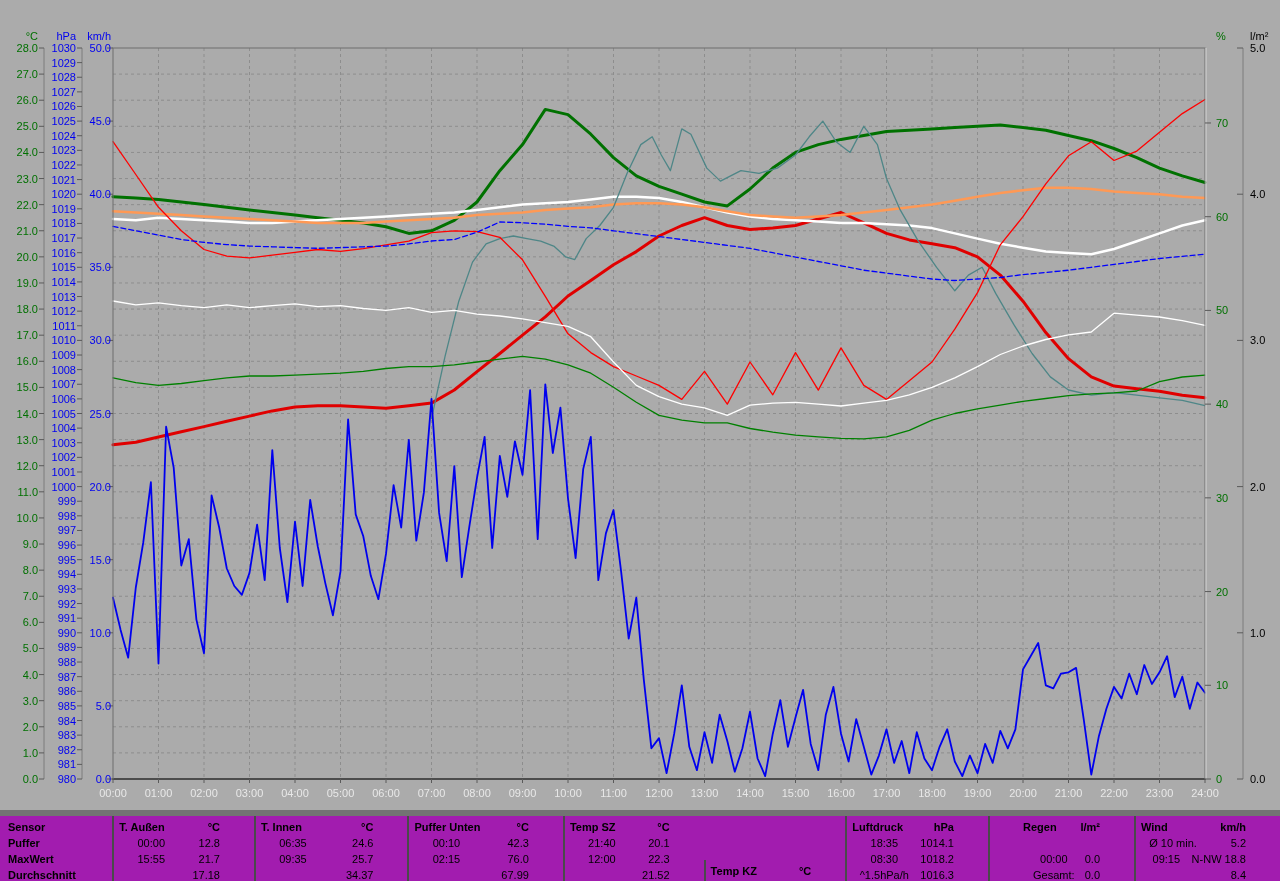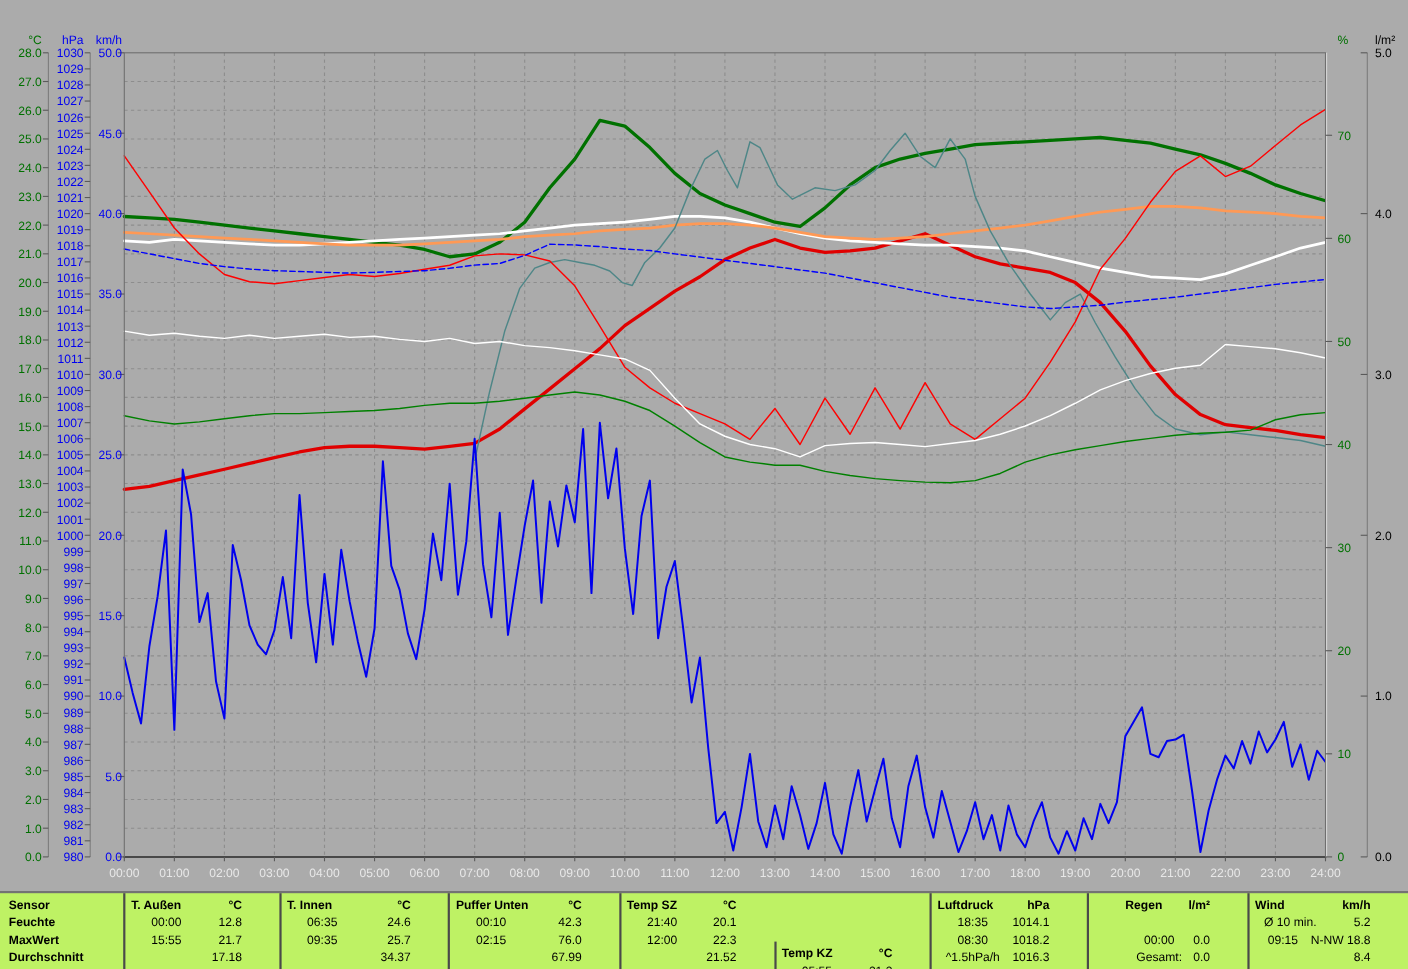--- a/index.html
+++ b/index.html
@@ -4,22 +4,22 @@
 <style>
   html,body{margin:0;padding:0;background:#ababab;}
   .screen{position:relative;width:1280px;height:881px;background:#ababab;overflow:hidden;
           font-family:"Liberation Sans",sans-serif;}
   .title{position:absolute;top:4px;left:0;width:100%;text-align:center;
          color:#ececec;font-size:13px;letter-spacing:1px;}
   .user{position:absolute;top:3px;right:6px;color:#ff0000;font-size:11px;}
   .legend-item{position:absolute;top:29px;height:13px;display:flex;align-items:center;font-size:11px;}
   .sq{width:9px;height:9px;margin-right:5px;display:inline-block;}
   svg.chart{position:absolute;top:0;left:0;}
-  .stats{position:absolute;top:810px;left:0;width:1280px;height:71px;background:#bef264;
-         border-top:2px solid #737373;display:flex;box-sizing:border-box;color:#000;gap:26px;}
+  .stats{position:absolute;top:810px;left:0;width:1280px;height:71px;background:#a21caf;
+         border-top:6px solid #737373;display:flex;box-sizing:border-box;color:#000;gap:26px;}
   .scol{box-sizing:border-box;border-left:2px solid #4a4a4a;padding-top:3px;}
   .scol.first{border-left:none;}
   .srow{display:flex;height:16px;line-height:16px;font-size:11px;padding:0 8px 0 5px;white-space:nowrap;}
   .srow .nm{font-weight:bold;}
   .srow .un{margin-left:auto;font-weight:bold;}
   .srow .tt{width:64px;text-align:center;}
   .srow .vv{margin-left:auto;}
   .rl{font-weight:bold;padding-left:8px;}
   .filler{flex:1;}
 </style>
@@ -405,21 +405,21 @@
       <line x1="1114" y1="779" x2="1114" y2="783" stroke="#5a5a5a" stroke-width="1"></line>
       <text x="1114" y="797" fill="#e8e8e8" font-size="11" text-anchor="middle" font-family="Liberation Sans, sans-serif">22:00</text>
       <line x1="1159.5" y1="779" x2="1159.5" y2="783" stroke="#5a5a5a" stroke-width="1"></line>
       <text x="1159.5" y="797" fill="#e8e8e8" font-size="11" text-anchor="middle" font-family="Liberation Sans, sans-serif">23:00</text>
       <line x1="1205" y1="779" x2="1205" y2="783" stroke="#5a5a5a" stroke-width="1"></line>
       <text x="1205" y="797" fill="#e8e8e8" font-size="11" text-anchor="middle" font-family="Liberation Sans, sans-serif">24:00</text>
     </svg>
   <div class="stats" id="stats">
       <div class="scol first" style="width: 88px;">
         <div class="srow rl">Sensor</div>
-        <div class="srow rl">Feuchte</div>
+        <div class="srow rl">Puffer</div>
         <div class="srow rl">MaxWert</div>
         <div class="srow rl">Durchschnitt</div>
       </div>
       <div class="scol" style="width: 118px;">
         <div class="srow">
           <span class="nm">T. Außen</span>
           <span class="un">°C</span>
         </div>
         <div class="srow">
           <span class="tt">00:00</span>

